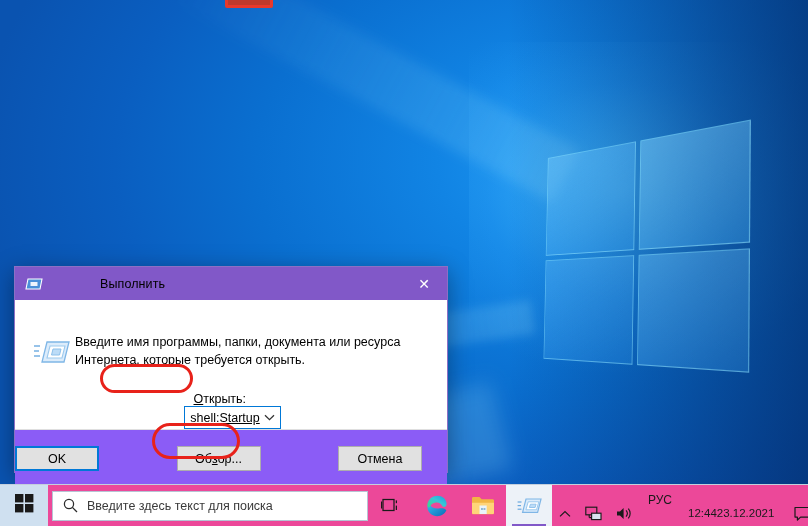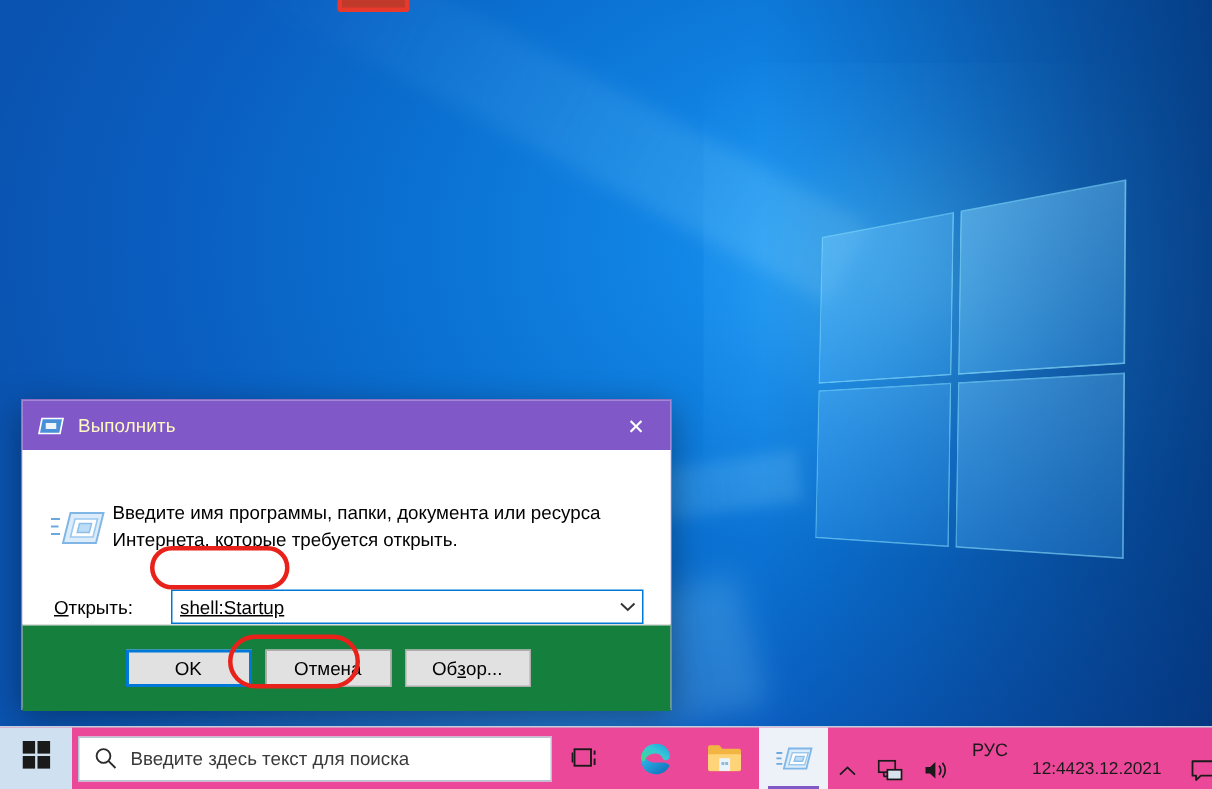--- a/index.html
+++ b/index.html
@@ -102,25 +102,26 @@
     flex: 0 0 auto;
   }
   .titlebar .tb-icon {
     width: 18px; height: 16px;
     margin-left: 10px; margin-right: 9px;
     position: relative;
     flex: 0 0 auto;
   }
   .tb-icon svg { display: block; }
   .titlebar .tb-title {
-    color: #fef9c3;
+    color: #000000;
     font-size: 12.5px;
     letter-spacing: 0.1px;
     flex: 1 1 auto;
     white-space: nowrap;
+    margin-left: 48px;
   }
   .titlebar .tb-close {
     width: 46px; height: 33px;
     display: flex; align-items: center; justify-content: center;
     color: #ffffff;
     font-size: 14px;
     flex: 0 0 auto;
     cursor: default;
   }
 
@@ -146,20 +147,21 @@
     font-size: 12.5px;
     color: #000000;
     line-height: 1.42;
     padding-top: 2px;
   }
 
   .open-row {
     display: flex;
     align-items: center;
     padding: 20px 18px 0 21px;
+    flex-direction: column;
   }
   .open-label {
     font-size: 12.5px;
     color: #000000;
     width: 78px;
     flex: 0 0 auto;
     white-space: nowrap;
   }
   .open-label u { text-decoration: underline; }
 
@@ -193,25 +195,25 @@
     position: absolute;
     left: 100px; top: 364px;
     width: 93px; height: 29px;
     border: 3.5px solid #e8221a;
     border-radius: 15px;
     pointer-events: none;
   }
 
   .dlg-footer {
     height: 58px;
-    background: #15803d;
+    background: #8b5cf6;
     border-top: 1px solid #dfdfdf;
     display: flex;
     align-items: center;
-    justify-content: center;
+    justify-content: space-between;
     gap: 9px;
     padding-right: 25px;
     flex: 0 0 auto;
   }
   .btn {
     width: 84px;
     height: 25px;
     background: #e1e1e1;
     border: 1px solid #adadad;
     font-size: 12.5px;
@@ -391,26 +393,26 @@
                 <path d="M1 1.3 L5.5 5.6 L10 1.3" fill="none" stroke="#333" stroke-width="1.3"></path>
               </svg>
           </span>
         </div>
       </div>
 
     </div>
 
     <div class="dlg-footer">
       <div class="btn default">OK</div>
-      <div class="btn">Отмена</div>
       <div class="btn">
           <span>Об</span>
           <u>з</u>
           <span>ор...</span>
         </div>
+      <div class="btn">Отмена</div>
     </div>
 
   </div>
 
   <div id="combo-highlight"></div>
   <div id="ok-highlight"></div>
 
   <div id="taskbar">
 
     <div class="start-btn">

